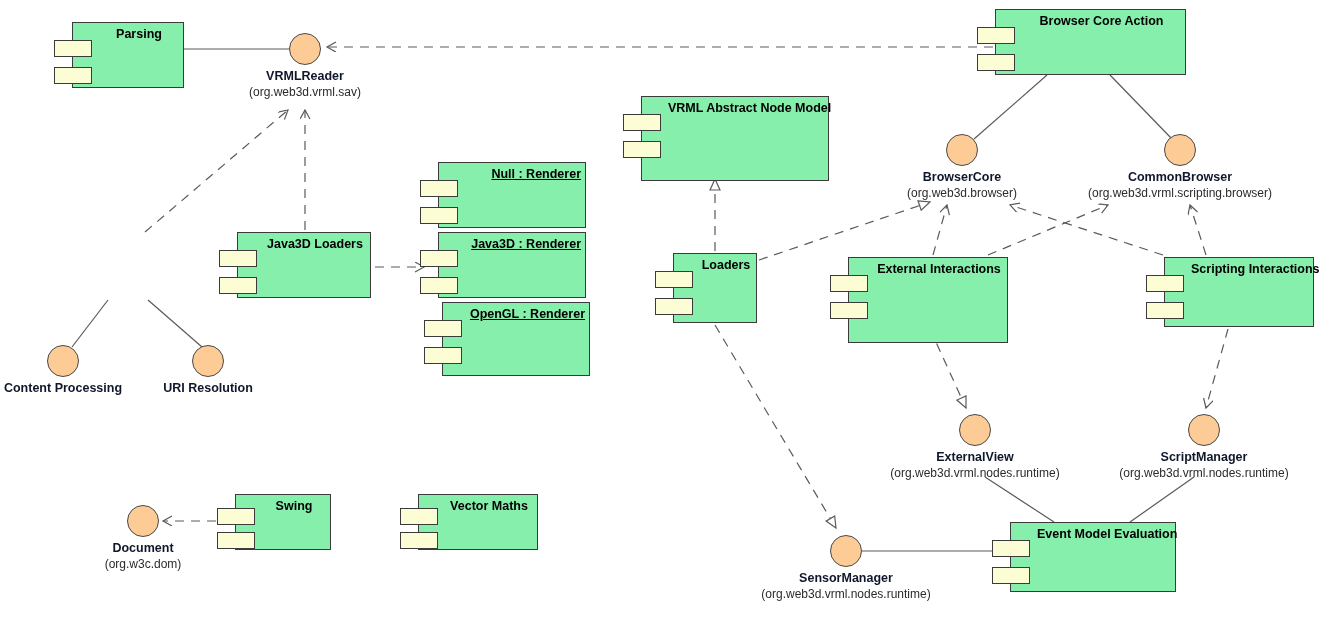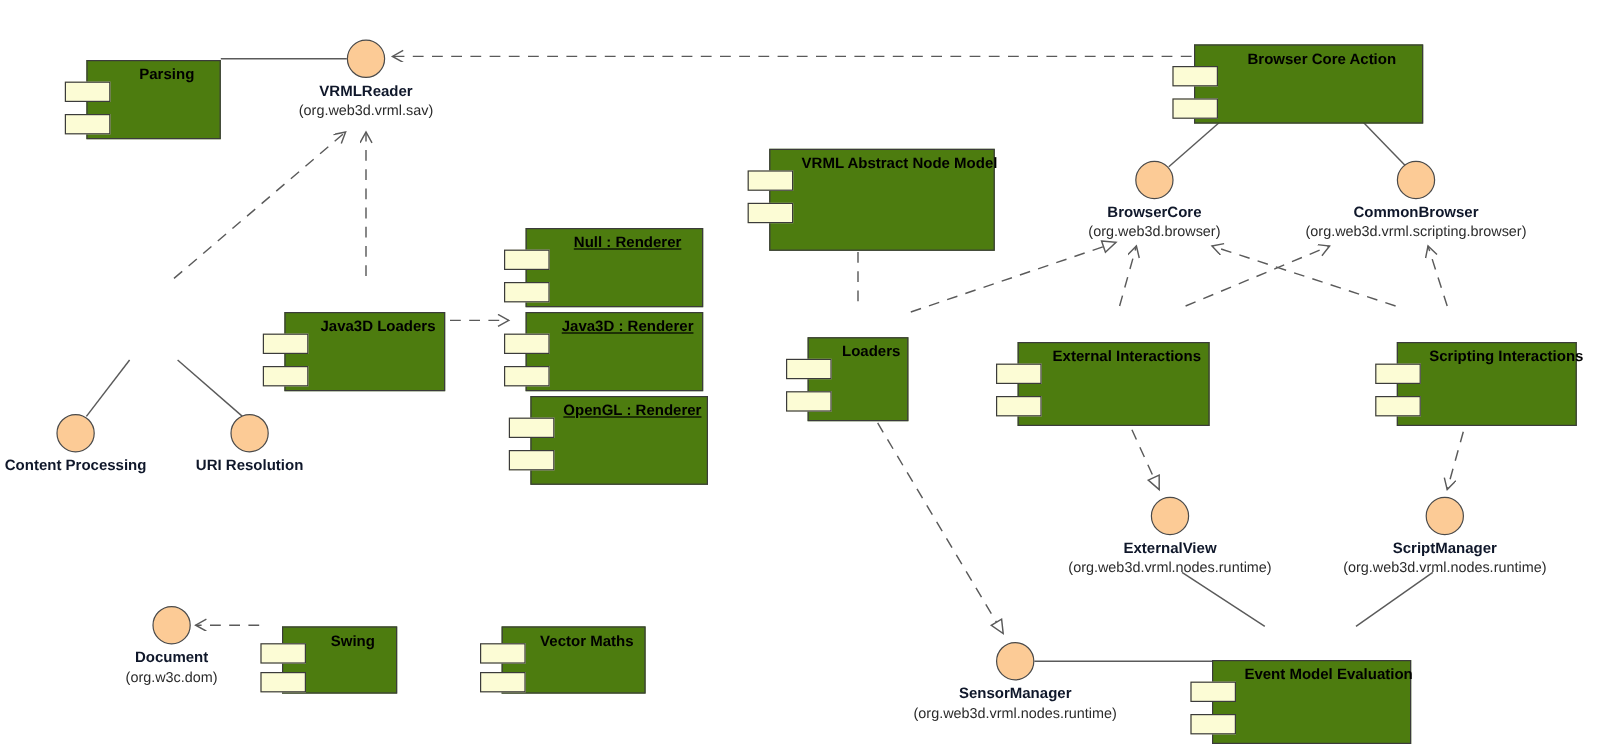--- a/index.html
+++ b/index.html
@@ -29,41 +29,41 @@
   #node-layer {
     position: absolute;
     left: 0;
     top: 0;
     width: 1344px;
     height: 624px;
   }
   .component {
     position: absolute;
     box-sizing: border-box;
-    background: #4d7c0f;
+    background: #86efac;
     border: 1px solid #3b3b3b;
-    margin-top: 28px;
   }
   .component .comp-title {
     position: absolute;
     left: 0;
     right: 0;
     top: 4px;
     text-align: center;
     font-size: 12.5px;
     font-weight: bold;
     color: #000000;
     padding-left: 26px;
     padding-right: 4px;
     box-sizing: border-box;
     line-height: 14px;
     white-space: nowrap;
   }
   .component .comp-title.underlined {
     text-decoration: underline;
+    text-align: right;
   }
   .tab {
     position: absolute;
     box-sizing: border-box;
     width: 38px;
     height: 17px;
     background: #FCFCD5;
     border: 1px solid #3b3b3b;
     left: -19px;
   }
@@ -209,21 +209,21 @@
       <div class="tab t1"></div>
       <div class="tab t2"></div>
     </div>
 
     <div class="component" style="left:673px; top:253px; width:84px; height:70px;">
       <div class="comp-title">Loaders</div>
       <div class="tab t1"></div>
       <div class="tab t2"></div>
     </div>
 
-    <div class="component" style="left:848px; top:257px; width:160px; height:70px;">
+    <div class="component" style="left:848px; top:257px; width:160px; height:86px;">
       <div class="comp-title">External Interactions</div>
       <div class="tab t1"></div>
       <div class="tab t2"></div>
     </div>
 
     <div class="component" style="left:1164px; top:257px; width:150px; height:70px;">
       <div class="comp-title">Scripting Interactions</div>
       <div class="tab t1"></div>
       <div class="tab t2"></div>
     </div>

